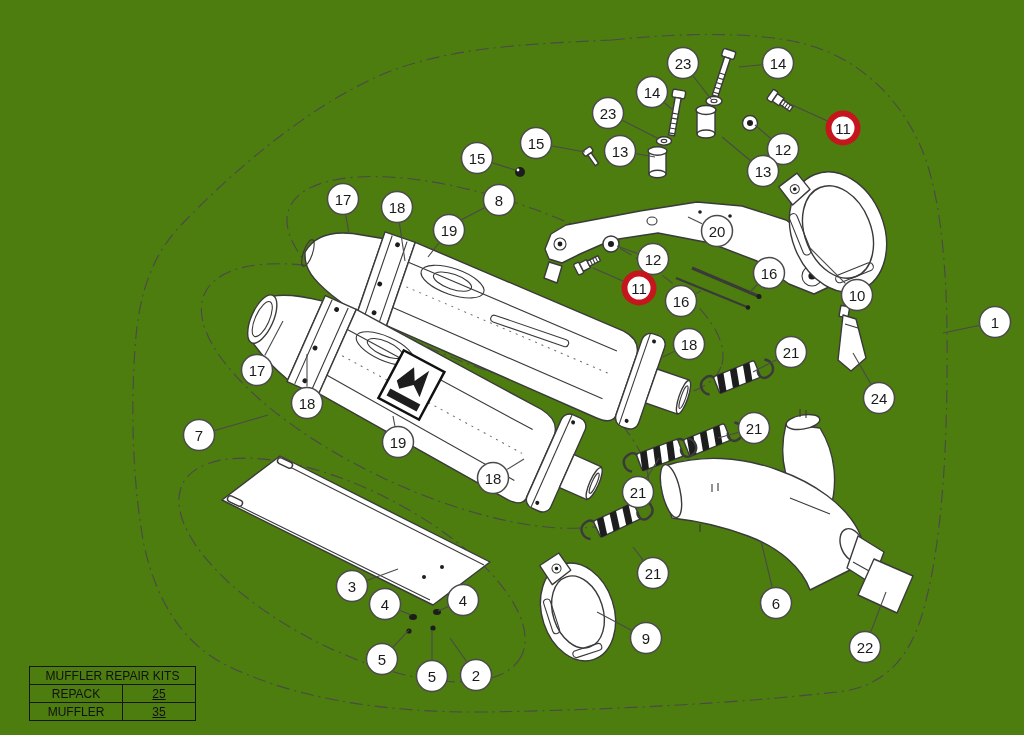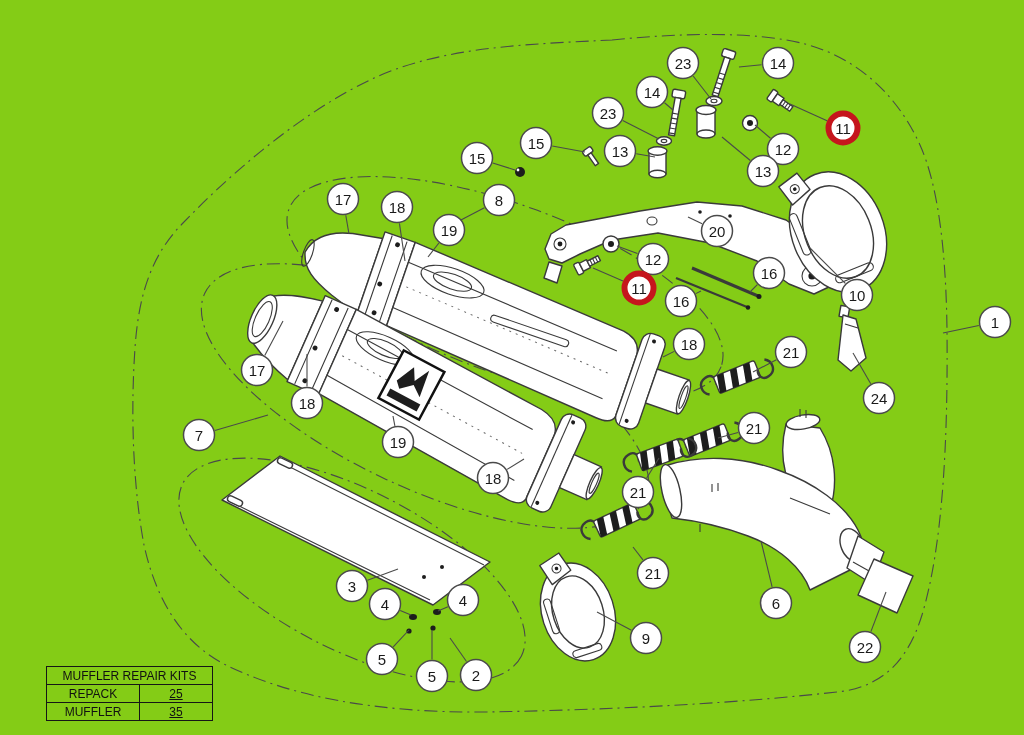--- a/index.html
+++ b/index.html
@@ -1,24 +1,24 @@
 <!DOCTYPE html>
 <html><head>
 <meta charset="utf-8">
 <style>
   html,body{margin:0;padding:0;background:#fff;}
-  .stage{position:relative;width:1024px;height:735px;background:#84cc16;overflow:hidden;
+  .stage{position:relative;width:1024px;height:735px;background:#4d7c0f;overflow:hidden;
          font-family:"Liberation Sans", sans-serif;}
   svg{position:absolute;left:0;top:0;}
   .part{fill:#ffffff;stroke:#3a3a3a;stroke-width:1.4;stroke-linejoin:round;}
   .thin{fill:none;stroke:#3a3a3a;stroke-width:1.1;}
   .dark{fill:#1d1d1d;stroke:none;}
   .dashed{fill:none;stroke:#4a4a4a;stroke-width:1.1;stroke-dasharray:13 5 2 5;}
   .perf{fill:none;stroke:#6a6a6a;stroke-width:1;stroke-dasharray:2 5;}
-  #kit-table{position:absolute;left:46px;top:666px;border-collapse:collapse;
+  #kit-table{position:absolute;left:29px;top:666px;border-collapse:collapse;
              font-size:12px;color:#111;padding-left:6px;}
   #kit-table th,#kit-table td{border:1.7px solid #161616;text-align:center;
              font-weight:normal;padding:1px 4px;height:15px;}
   #kit-table th{width:152px;}
   #kit-table td.c1{width:84px;}
   #kit-table td.c2{width:64px;text-decoration:underline;}
 </style>
 </head>
 <body>
 

